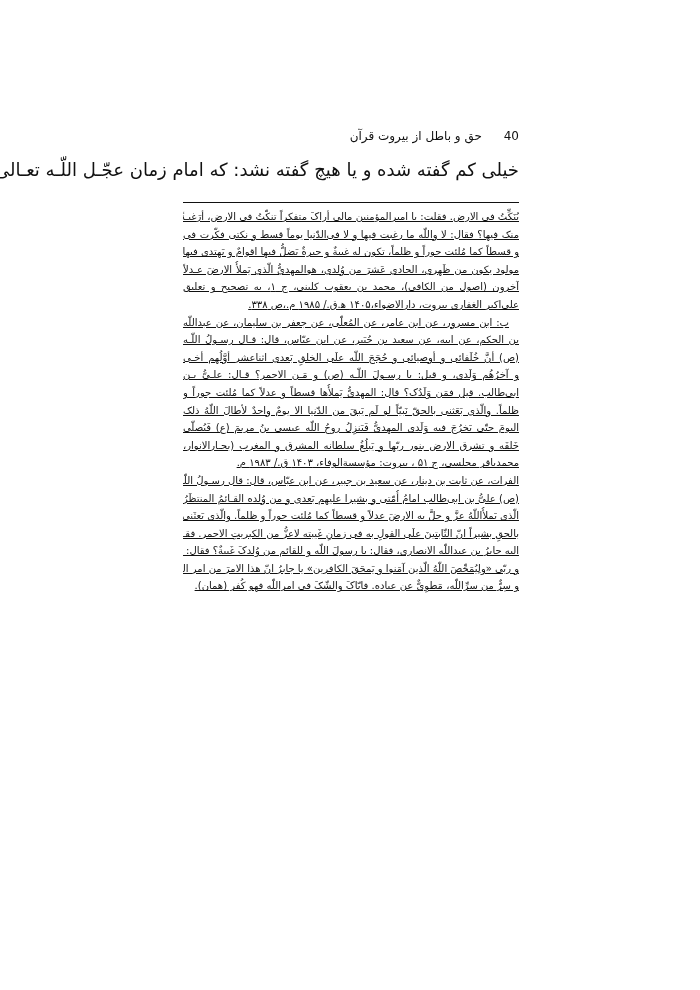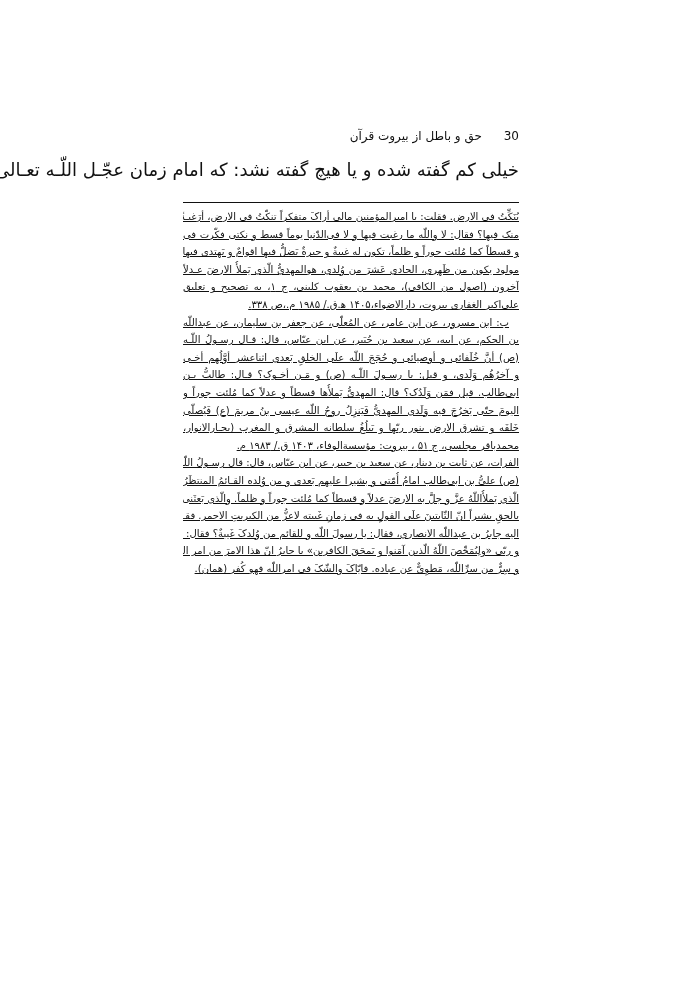--- a/index.html
+++ b/index.html
@@ -77,40 +77,41 @@
     .fn-line.indent {
       padding-right: 10px;
     }
   </style>
 </head>
 <body>
 
 <div class="page">
 
   <div class="running-head">
-    <span class="page-num">30</span>
+    <span class="page-num">40</span>
     <span class="title">حق و باطل از بیروت قرآن</span>
   </div>
 
   <div class="body-line">خیلی کم گفته شده و یا هیچ گفته نشد: که امام زمان عجّـل اللّـه تعـالی</div>
 
   <div class="rule"></div>
 
   <div class="footnotes">
     <div class="fn-line">بُنَکِّتُ فی الارض. فقلت: یا امیرالمؤمنین مالی أراکَ متفکراً تنکّتُ فی الارض، أرَغبـةً</div>
     <div class="fn-line">منک فیها؟ فقال: لا واللّه ما رغبت فیها و لا فی‌الدّنیا یوماً قسط و نکتی فکّرت فی</div>
     <div class="fn-line">و قسطاً کما مُلئت جوراً و ظلماً، تکون له غیبةٌ و حیرةٌ یَضلُّ فیها اقوامٌ و یَهتدی فیها</div>
     <div class="fn-line">مولود یکون من ظَهری، الحادی عَشرَ من وُلدی، هوالمهدیُّ الّذی یَملأُ الارضَ عـدلاً</div>
     <div class="fn-line">آخرون (اصول من الکافی)، محمد بن یعقوب کلینی، ج ۱، به تصحیح و تعلیق</div>
     <div class="fn-line last">علی‌اکبر الغفاری بیروت، دارالاضواء،۱۴۰۵ ه‍.ق./ ۱۹۸۵ م.،ص ۳۳۸.</div>
     <div class="fn-line indent">ب: ابن مسرور، عن ابن عامر، عن المُعلّی، عن جعفر بن سلیمان، عن عبداللّه</div>
     <div class="fn-line">بن الحکم، عن ابیه، عن سعید بن جُبَیر، عن ابن عبّاس، قال: قـال رسـولُ اللّـه</div>
     <div class="fn-line">(ص) أنَّ خُلَفائی و أوصیائی و حُجَجَ اللّه علَی الخلقِ بَعدی اثناعشر أوَّلُهم أخـی</div>
-    <div class="fn-line">و آخرُهُم وَلَدی، و قیل: یا رسـولَ اللّـه (ص) و مَـن أخـوک؟ قـال: طالبُّ بـن</div>
+    <div class="fn-line">و آخرُهُم وَلَدی، و قیل: یا رسـولَ اللّـه (ص) و مَـن الاحمر؟ قـال: علـیُّ بـن</div>
     <div class="fn-line">ابی‌طالب. قیل فمَن وَلَدُک؟ قال: المهدیُّ یَملأُها قسطاً و عدلاً کما مُلئت جوراً و</div>
+    <div class="fn-line">ظلماً. والّذی بَعَثنی بالحقّ نَبیّاً لو لَم یَبقَ من الدّنیا الا یومٌ واحدٌ لأطالَ اللّهُ ذلک</div>
     <div class="fn-line">الیومَ حتّی یَخرُجَ فیه وَلَدی المهدیُّ فَیَنزِلُ روحُ اللّه عیسی بنُ مریمَ (ع) فَیُصلّی</div>
     <div class="fn-line">خَلفَه و تشرق الارض بنور ربّها و یَبلُغُ سلطانه المشرق و المغرب (بحـارالانوار،</div>
     <div class="fn-line last">محمدباقر مجلسی، ج ۵۱ ، بیروت: مؤسسةالوفاء، ۱۴۰۳ ق./ ۱۹۸۳ م.</div>
     <div class="fn-line">الفرات، عن ثابت بن دینار، عن سعید بن جبیر، عن ابن عبّاس، قال: قال رسـولُ اللّـه</div>
     <div class="fn-line">(ص) علیُّ بن ابی‌طالب امامُ أُمّتی و بشیرا علیهم بَعدی و من وُلده القـائمُ المنتظَرُ</div>
     <div class="fn-line">الّذی یَملأُاللّهُ عزَّ و جلَّ به الارضَ عدلاً و قسطاً کما مُلئت جوراً و ظلماً. والّذی بَعثَنی</div>
     <div class="fn-line">بالحقِ بشیراً انّ الثّابتینَ علَی القولِ به فی زمانِ غَیبته لاعزُّ من الکبریتِ الاحمر. فقـامَ</div>
     <div class="fn-line">الیه جابرُ بن عبداللّه الانصاری، فقال: یا رسولَ اللّه و للقائم من وُلدکَ غَیبةٌ؟ فقال: ای</div>
     <div class="fn-line">و ربّی «ولِیُمَحِّصَ اللّهُ الّذین آمَنوا و یَمحَقَ الکافرین» یا جابرُ انّ هذا الامرَ من امر اللّه</div>
     <div class="fn-line last">و سِرٌّ من سرِّاللّه، مَطوِیٌّ عن عباده. فایّاکَ والشّکَ فی امراللّه فهو کُفر (همان).</div>

